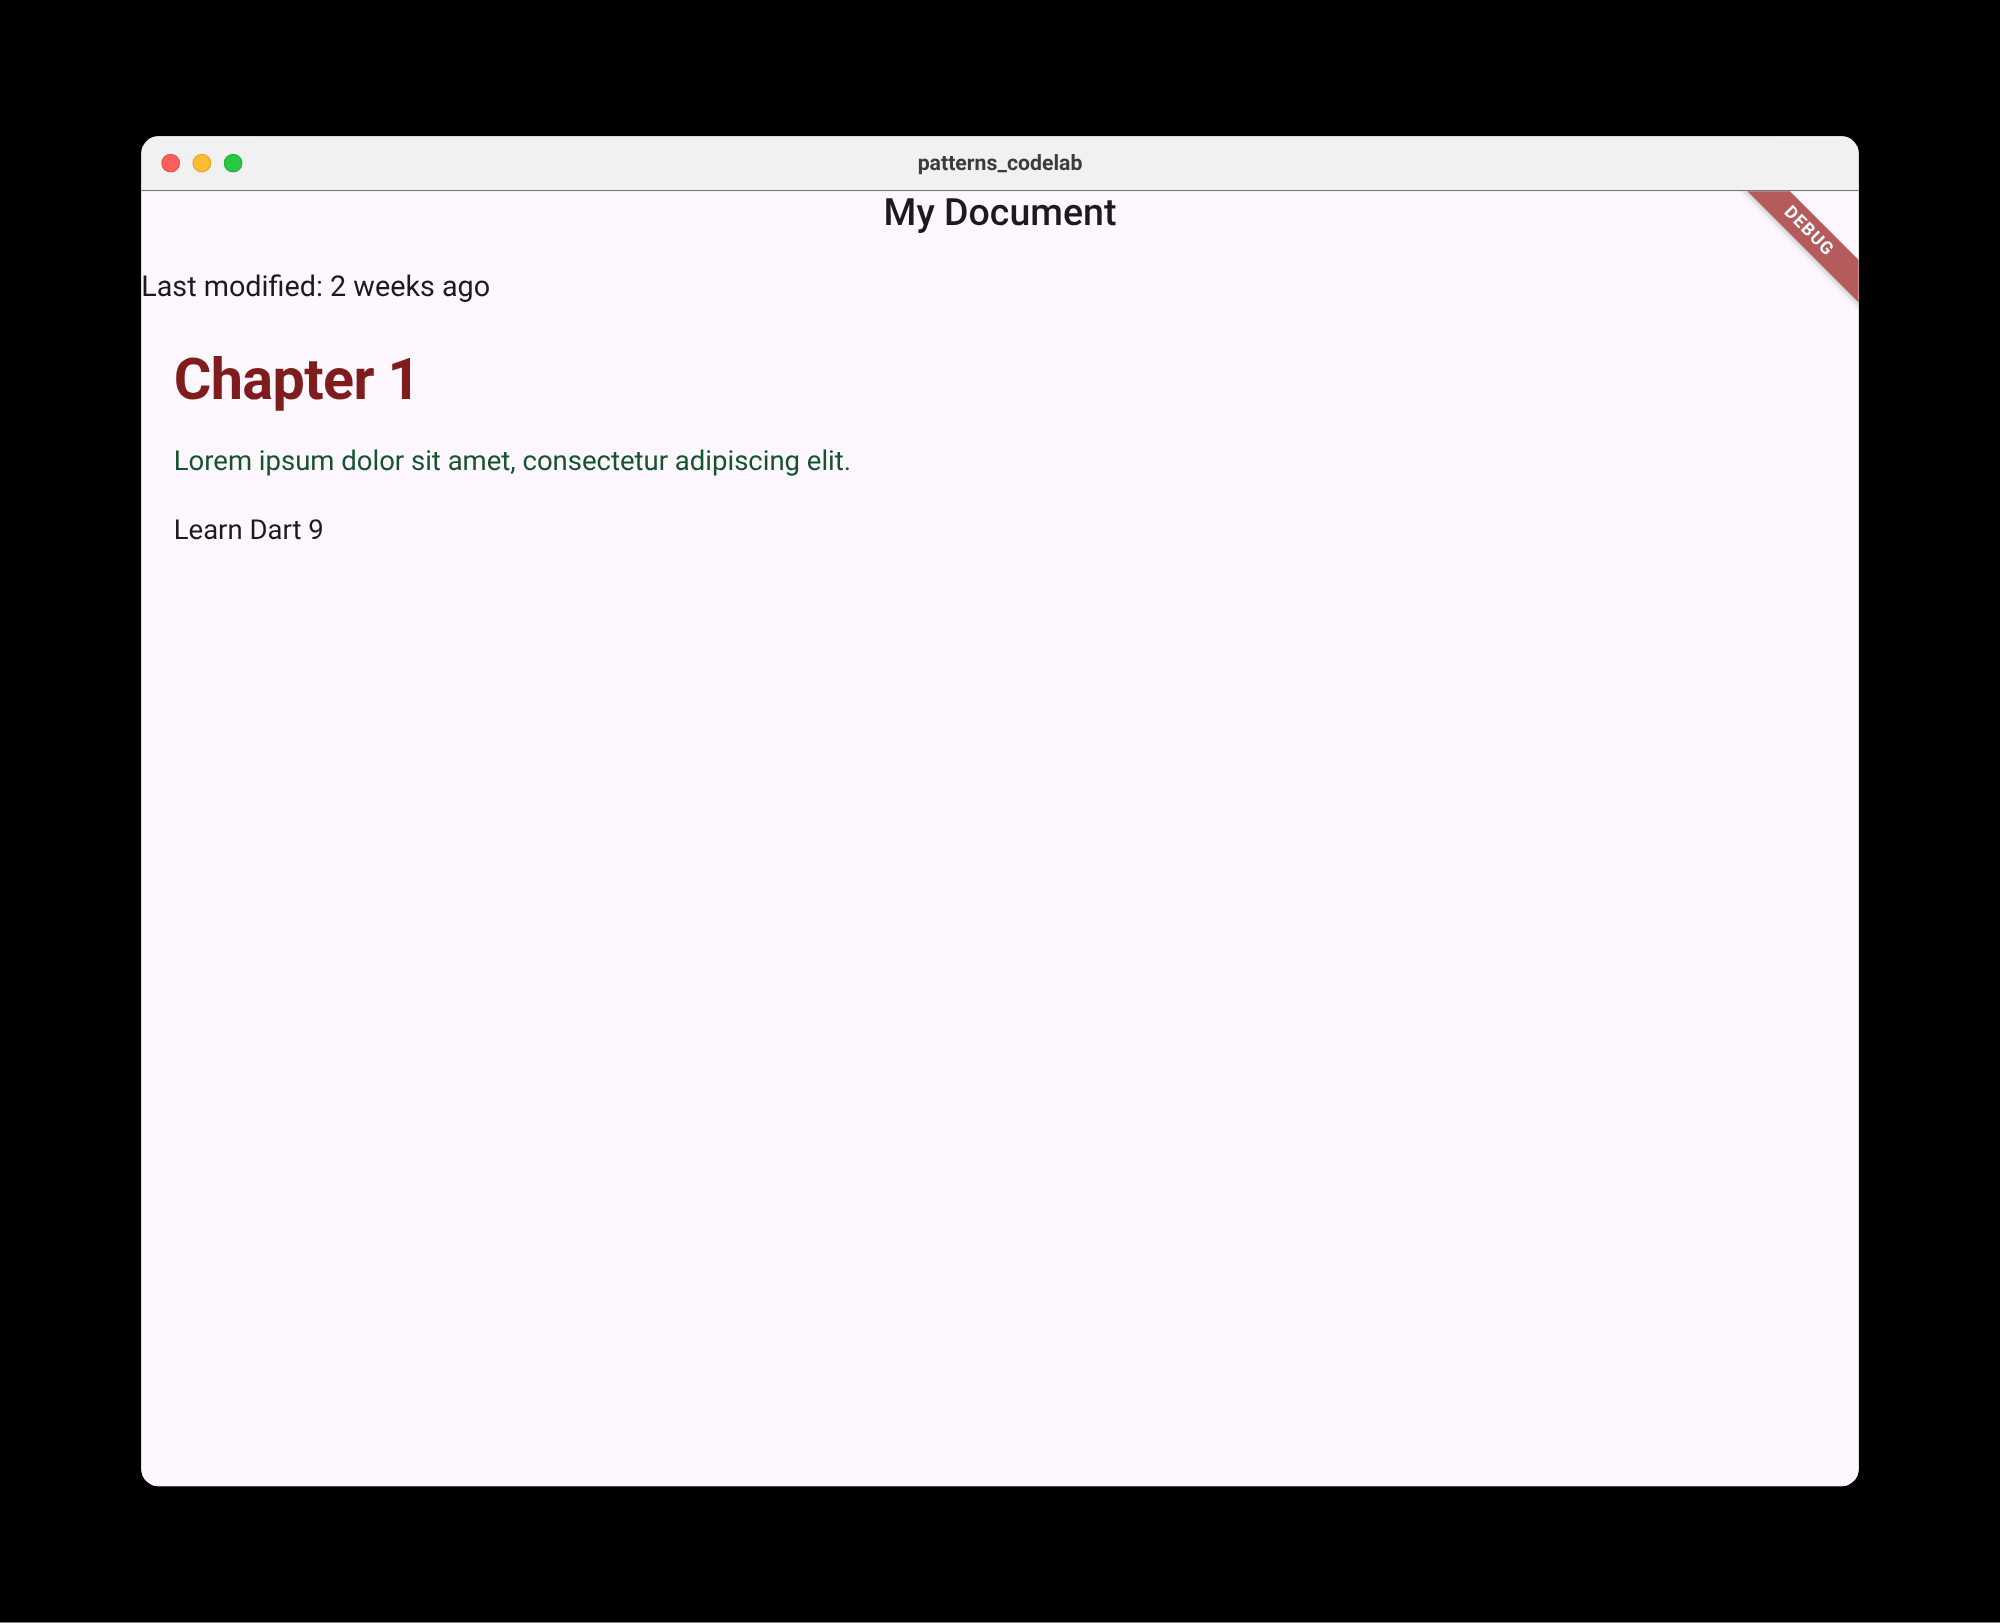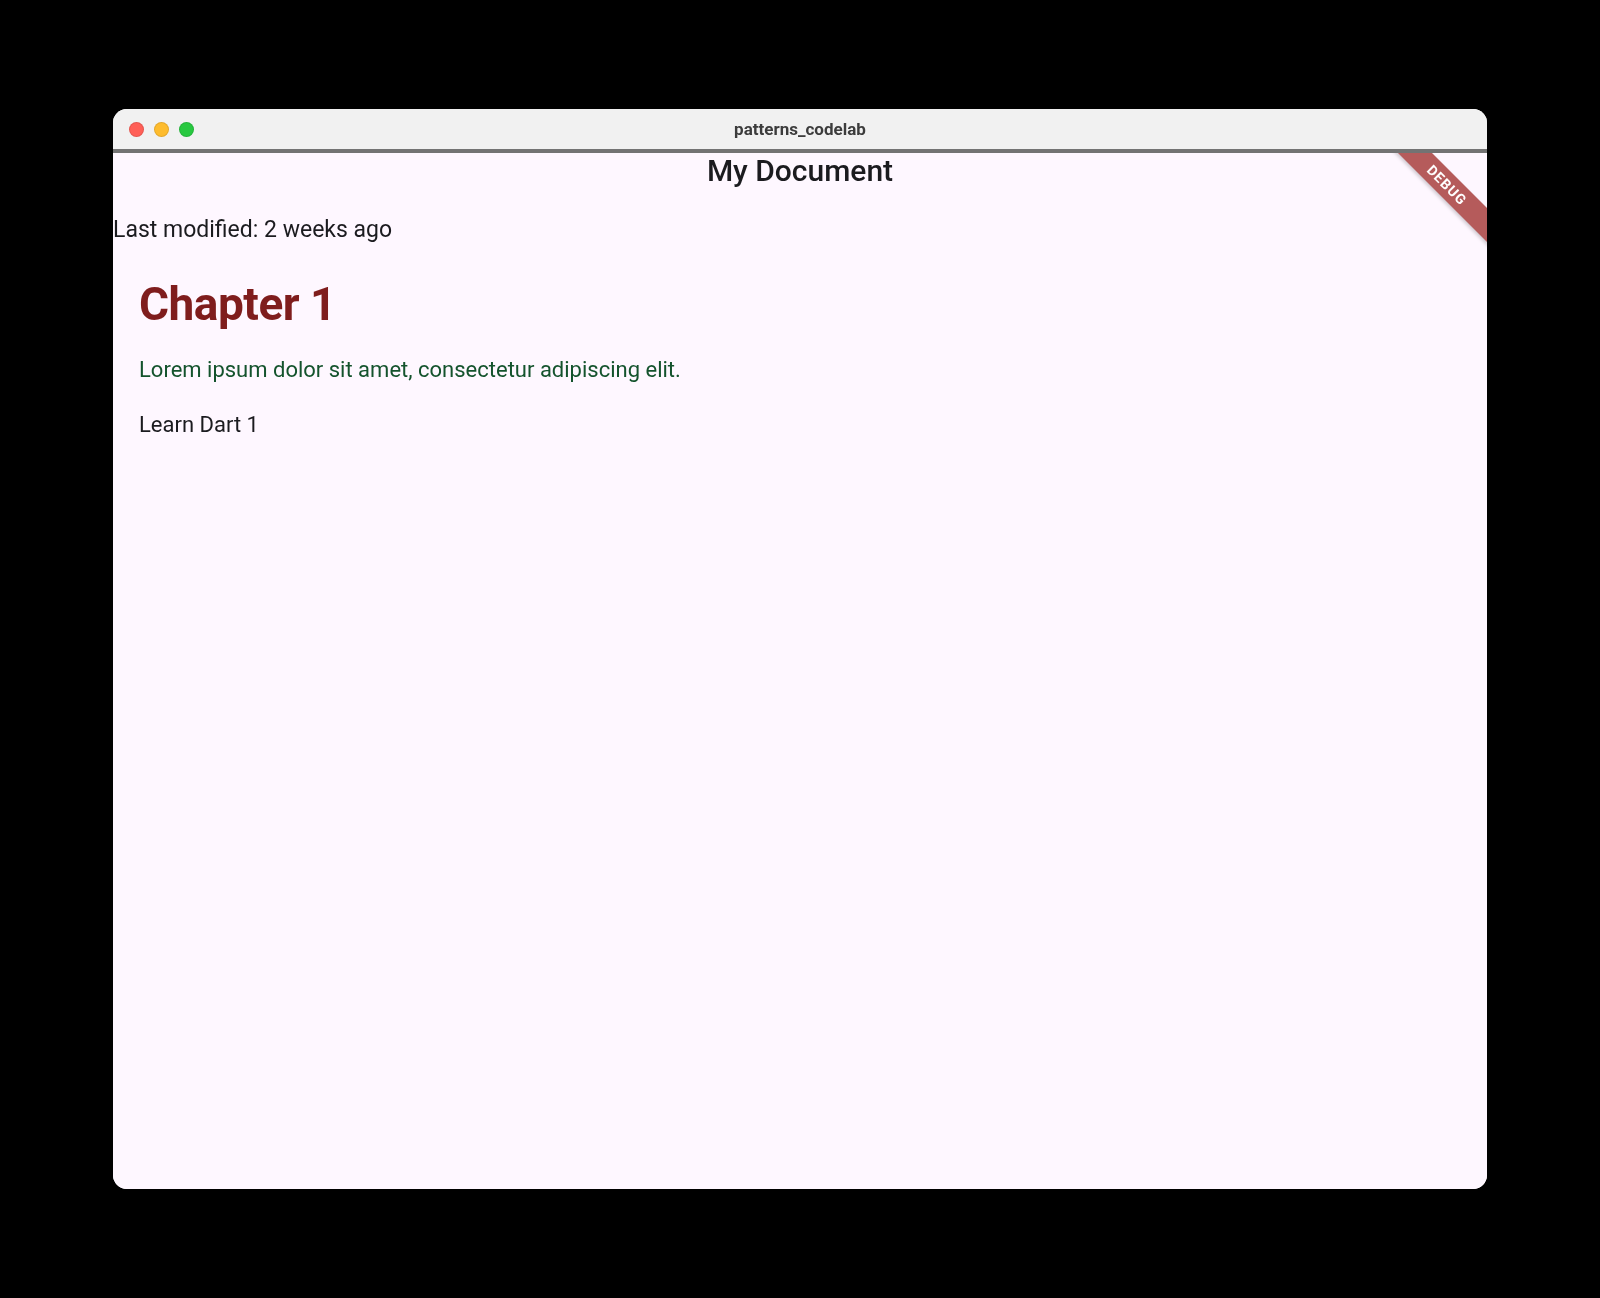--- a/index.html
+++ b/index.html
@@ -21,21 +21,21 @@
       width: 1374px;
       height: 1080px;
       background: #fff;
       border-radius: 14px;
       overflow: hidden;
       box-shadow: 0 30px 80px rgba(0,0,0,0.5), 0 0 0 1px rgba(0,0,0,0.1);
     }
     .titlebar {
       height: 44px;
       background: #f1f1f1;
-      border-bottom: 4px solid #737373;
+      border-bottom: 1px solid #737373;
       display: flex;
       align-items: center;
       position: relative;
     }
     .traffic-lights {
       position: absolute;
       left: 16px;
       display: flex;
       gap: 10px;
     }
@@ -124,16 +124,16 @@
     </div>
     <div class="window-title">patterns_codelab</div>
   </div>
   <div class="app-area">
     <div class="debug-banner">DEBUG</div>
     <div class="appbar-title">My Document</div>
     <div class="last-modified">Last modified: 2 weeks ago</div>
     <div class="content">
       <div class="chapter-heading">Chapter 1</div>
       <div class="body-text">Lorem ipsum dolor sit amet, consectetur adipiscing elit.</div>
-      <div class="checkbox-text">Learn Dart 1</div>
+      <div class="checkbox-text">Learn Dart 9</div>
     </div>
   </div>
 </div>
 
 </body></html>

